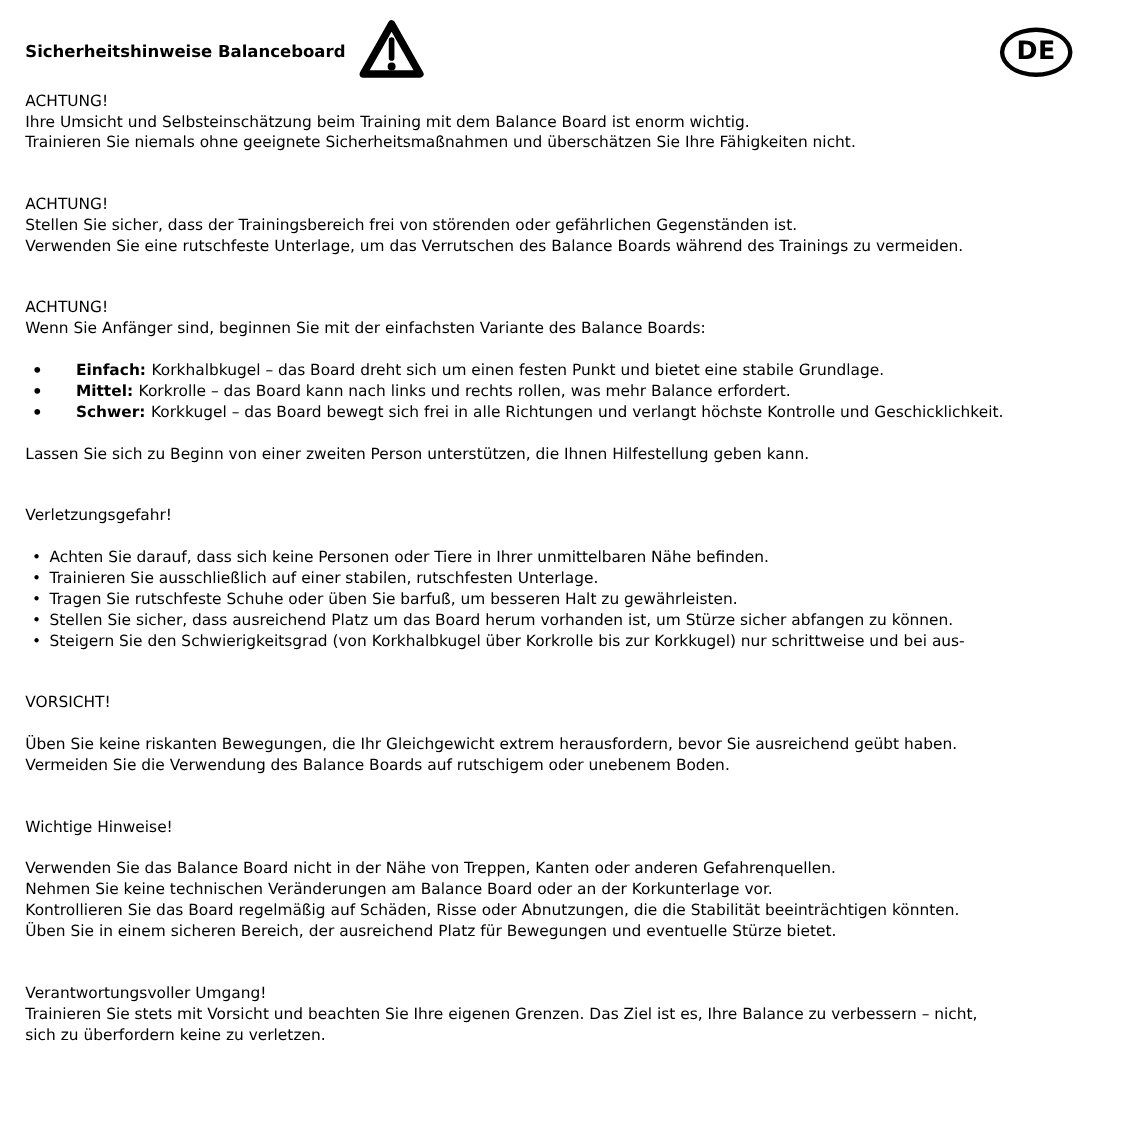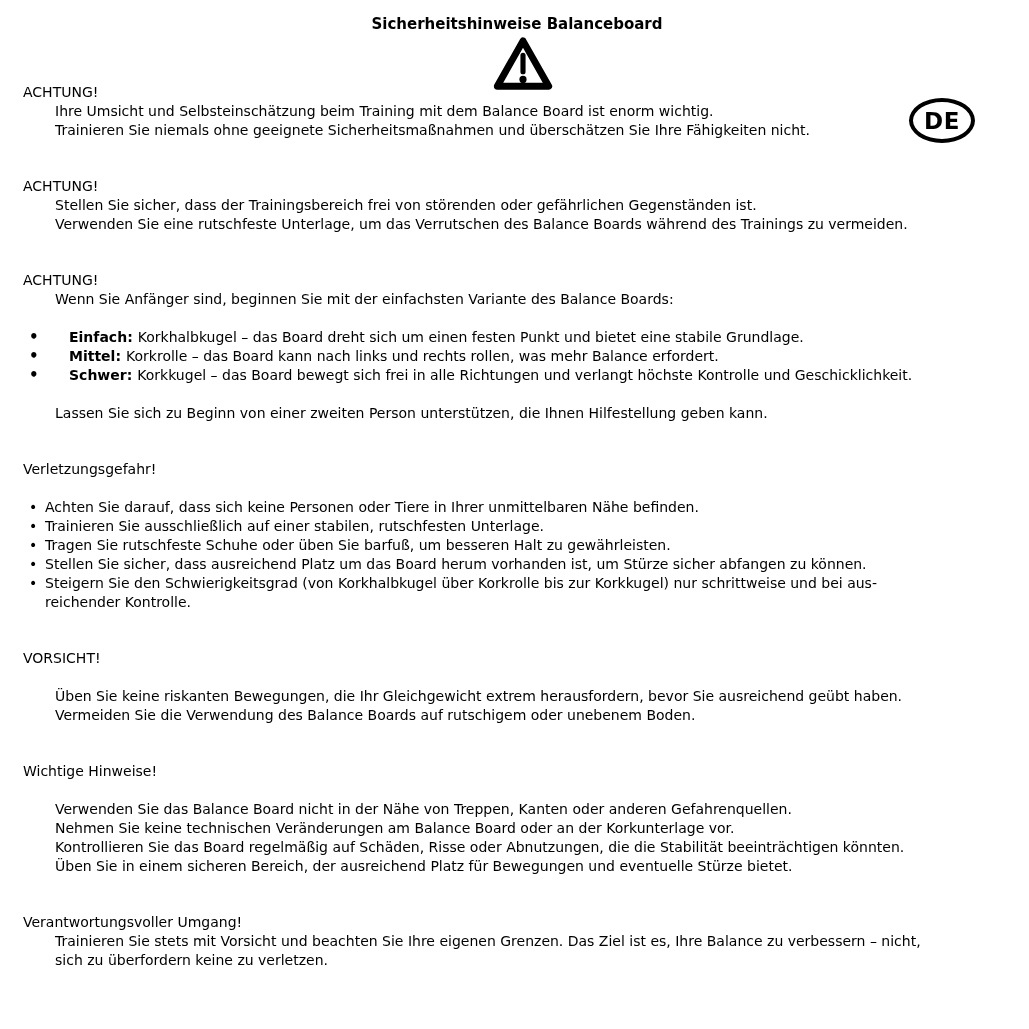--- a/index.html
+++ b/index.html
@@ -17,21 +17,20 @@
     padding: 0 18px 0 23px;
     box-sizing: border-box;
     width: 1029px;
   }
   
   .header {
     display: flex;
     align-items: center;
     margin-top: 15px;
     height: 64px;
-    flex-direction: column;
   }
   .title {
     font-weight: bold;
     font-size: 15px;
     white-space: nowrap;
   }
   .tri {
     margin-left: 12px;
     flex: 0 0 auto;
   }
@@ -55,21 +54,20 @@
   .section.first { margin-top: 4px; }
   .heading {
     font-weight: normal;
     font-size: 14px;
     line-height: 19px;
     white-space: nowrap;
   }
   .line {
     line-height: 19px;
     white-space: nowrap;
-    margin-left: 32px;
   }
   .block-gap { margin-top: 19px; }
   
   .bullet-row { display: flex; line-height: 19px; }
   .dot {
     flex: 0 0 22px;
     width: 22px;
     padding-left: 6px;
     box-sizing: border-box;
     line-height: 19px;
@@ -144,21 +142,20 @@
         <span class="btext">Tragen Sie rutschfeste Schuhe oder üben Sie barfuß, um besseren Halt zu gewährleisten.</span>
       </div>
       <div class="bullet-row">
         <span class="dot">•</span>
         <span class="btext">Stellen Sie sicher, dass ausreichend Platz um das Board herum vorhanden ist, um Stürze sicher abfangen zu können.</span>
       </div>
       <div class="bullet-row">
         <span class="dot">•</span>
         <span class="btext">
           <div class="wrap2">Steigern Sie den Schwierigkeitsgrad (von Korkhalbkugel über Korkrolle bis zur Korkkugel) nur schrittweise und bei aus-</div>
-          <div class="wrap2">reichender Kontrolle.</div>
         </span>
       </div>
     </div>
   </div>
 
   <div class="section">
     <div class="heading">VORSICHT!</div>
     <div class="block-gap">
       <div class="line">Üben Sie keine riskanten Bewegungen, die Ihr Gleichgewicht extrem herausfordern, bevor Sie ausreichend geübt haben.</div>
       <div class="line">Vermeiden Sie die Verwendung des Balance Boards auf rutschigem oder unebenem Boden.</div>

